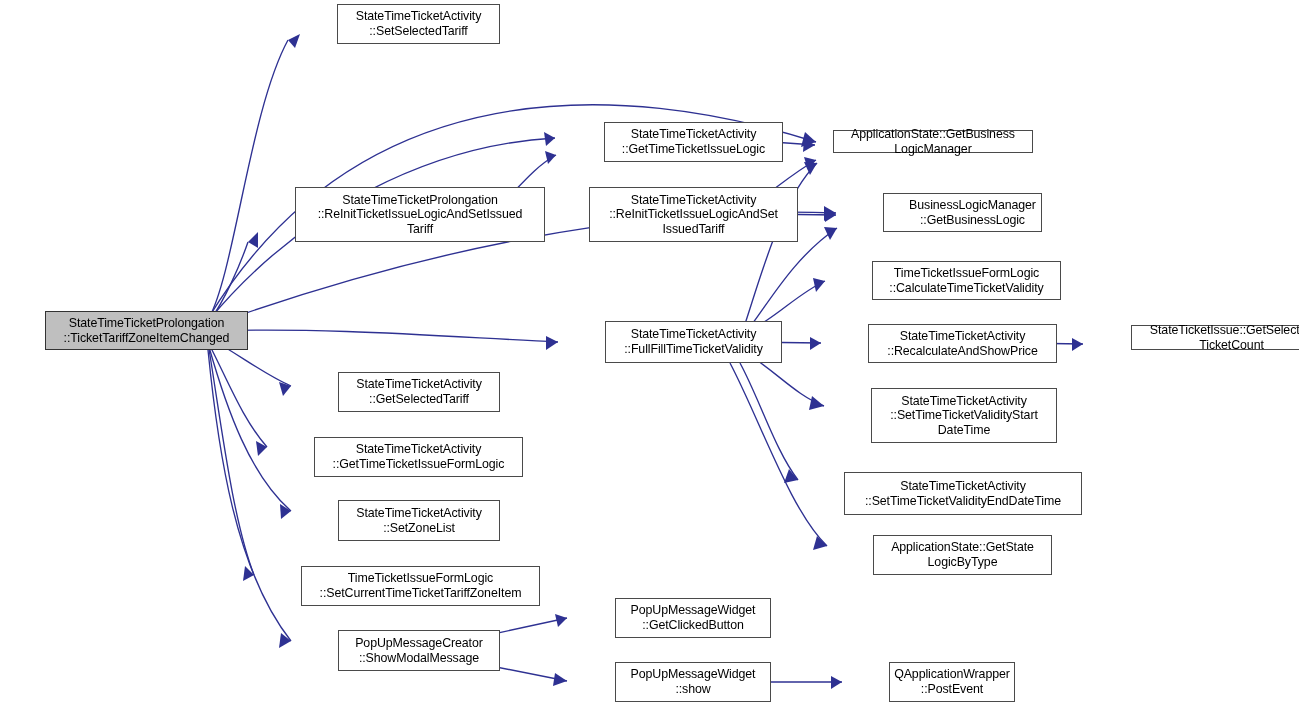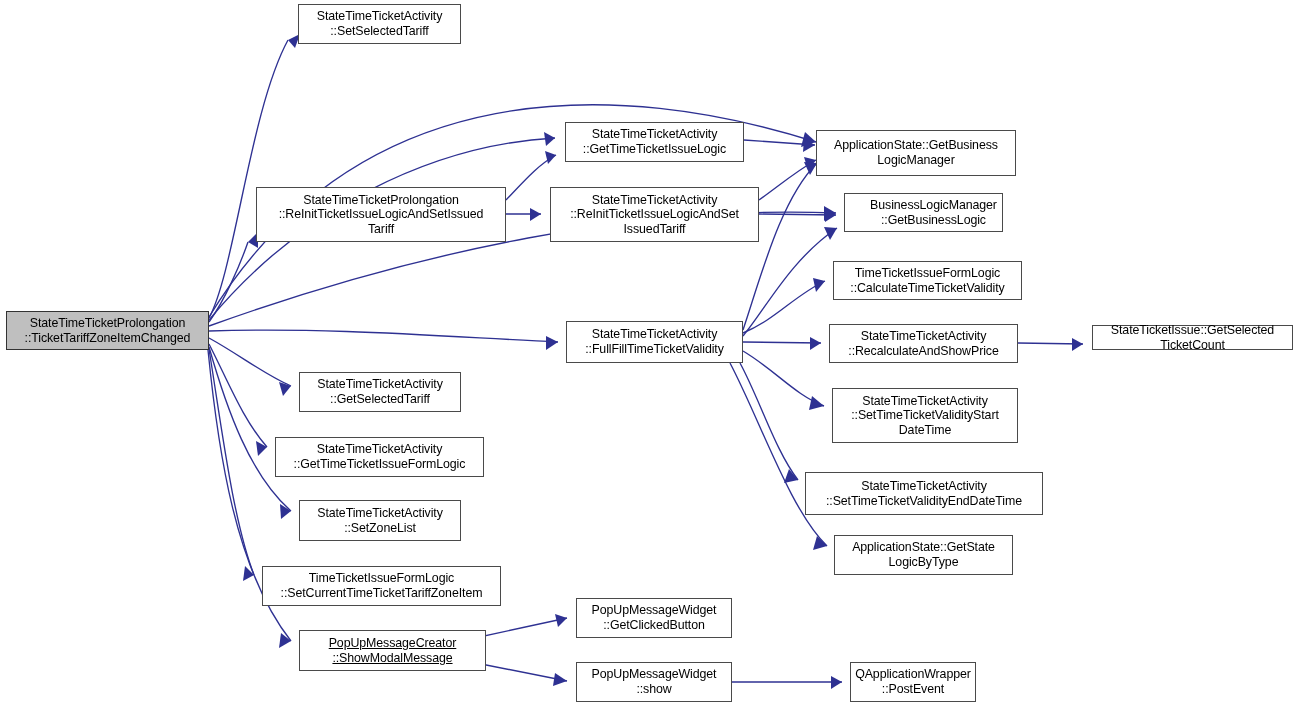--- a/index.html
+++ b/index.html
@@ -32,20 +32,21 @@
     font-family: "Liberation Sans", sans-serif;
     font-size: 12.4px;
     line-height: 14.6px;
     letter-spacing: -0.1px;
     display: flex;
     align-items: center;
     justify-content: center;
     text-align: center;
     white-space: pre-line;
     z-index: 2;
+    margin-left: 39px;
   }
   .node.root {
     background: #bfbfbf;
     border: 1px solid #333333;
   }
   .node-label {
     display: block;
     width: 100%;
     padding: 0 3px;
     white-space: pre-line;
@@ -190,23 +191,23 @@
       <div class="node" style="left: 566px; top: 321px; width: 177px; height: 42px;"><span class="node-label">StateTimeTicketActivity
 ::FullFillTimeTicketValidity</span></div>
       <div class="node" style="left: 299px; top: 372px; width: 162px; height: 40px;"><span class="node-label">StateTimeTicketActivity
 ::GetSelectedTariff</span></div>
       <div class="node" style="left: 275px; top: 437px; width: 209px; height: 40px;"><span class="node-label">StateTimeTicketActivity
 ::GetTimeTicketIssueFormLogic</span></div>
       <div class="node" style="left: 299px; top: 500px; width: 162px; height: 41px;"><span class="node-label">StateTimeTicketActivity
 ::SetZoneList</span></div>
       <div class="node" style="left: 262px; top: 566px; width: 239px; height: 40px;"><span class="node-label">TimeTicketIssueFormLogic
 ::SetCurrentTimeTicketTariffZoneItem</span></div>
-      <div class="node" style="left: 299px; top: 630px; width: 187px; height: 41px; text-decoration: underline;"><span class="node-label">PopUpMessageCreator
+      <div class="node" style="left: 299px; top: 630px; width: 162px; height: 41px;"><span class="node-label">PopUpMessageCreator
 ::ShowModalMessage</span></div>
-      <div class="node" style="left: 816px; top: 130px; width: 200px; height: 46px;"><span class="node-label">ApplicationState::GetBusiness
+      <div class="node" style="left: 794px; top: 130px; width: 200px; height: 23px;"><span class="node-label">ApplicationState::GetBusiness
 LogicManager</span></div>
       <div class="node" style="left: 844px; top: 193px; width: 159px; height: 39px; padding-left: 20px;"><span class="node-label">BusinessLogicManager
 ::GetBusinessLogic</span></div>
       <div class="node" style="left: 833px; top: 261px; width: 189px; height: 39px;"><span class="node-label">TimeTicketIssueFormLogic
 ::CalculateTimeTicketValidity</span></div>
       <div class="node" style="left: 829px; top: 324px; width: 189px; height: 39px;"><span class="node-label">StateTimeTicketActivity
 ::RecalculateAndShowPrice</span></div>
       <div class="node" style="left: 832px; top: 388px; width: 186px; height: 55px;"><span class="node-label">StateTimeTicketActivity
 ::SetTimeTicketValidityStart
 DateTime</span></div>

